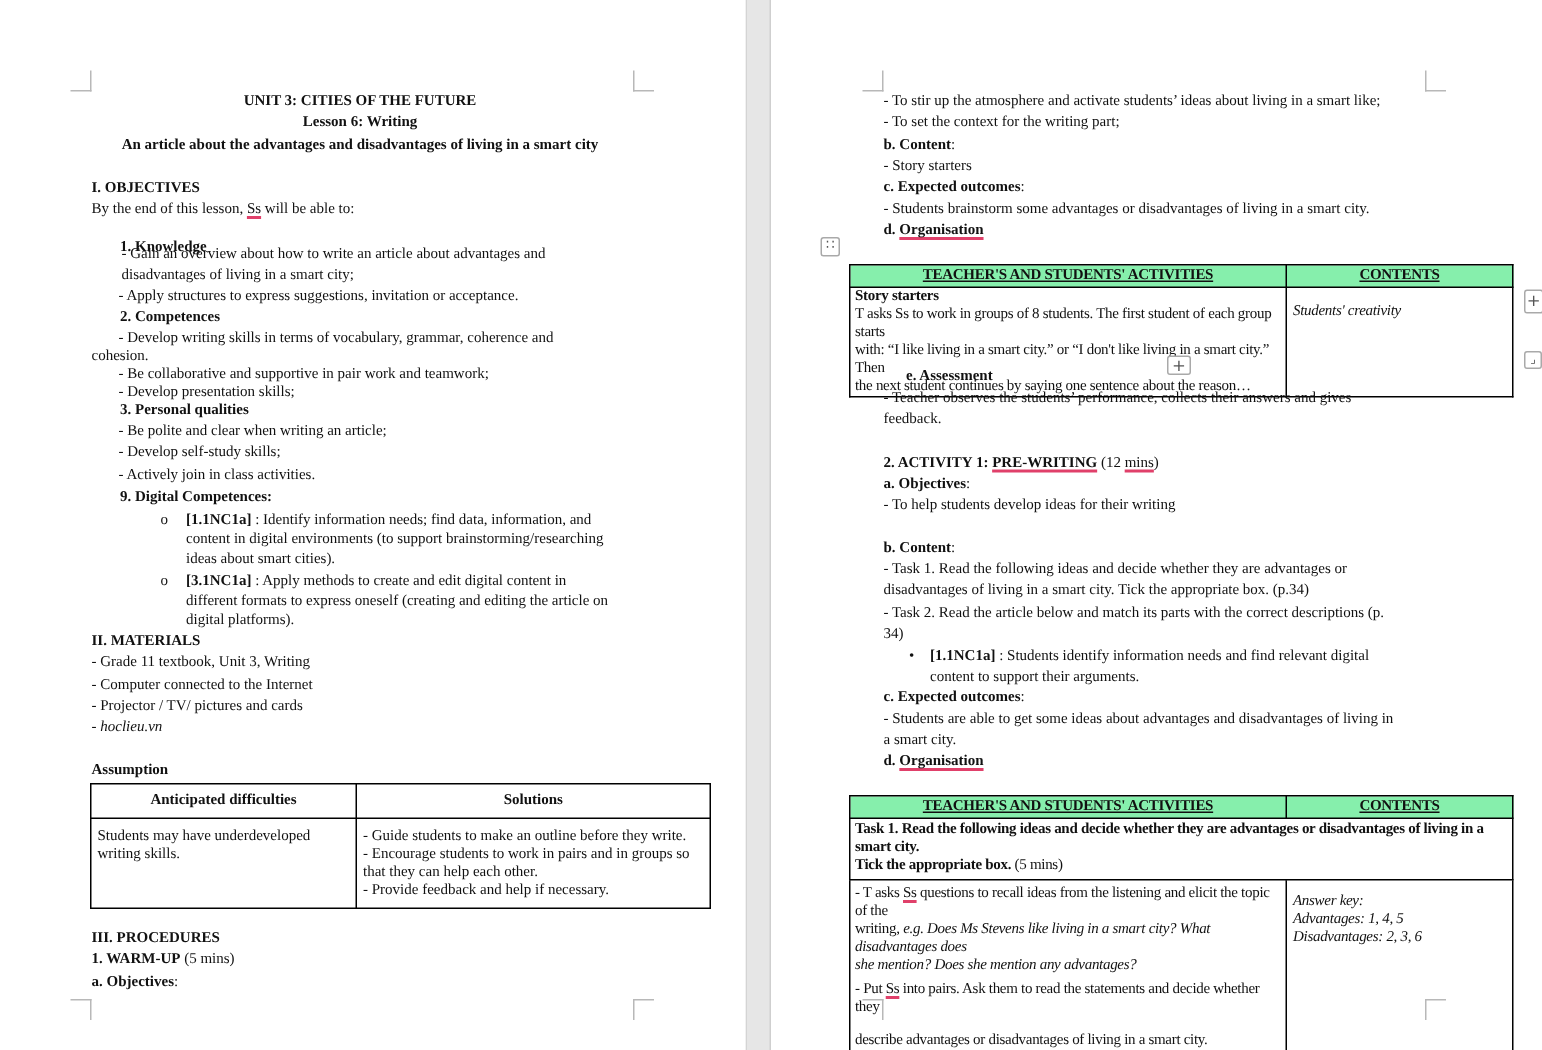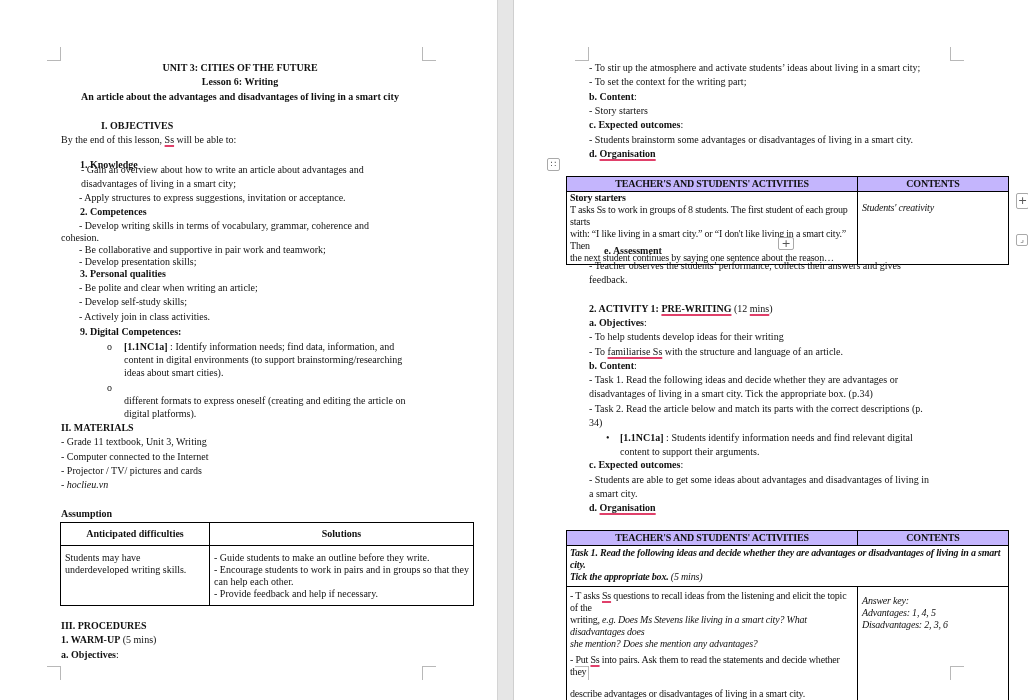--- a/index.html
+++ b/index.html
@@ -19,41 +19,41 @@
 
   .ln { position: absolute; font-size: 10px; line-height: 13px; white-space: nowrap; }
   .b { font-weight: bold; }
   .i { font-style: italic; }
   .center { text-align: center; }
   .sq { text-decoration: underline; text-decoration-color: #e0406a; text-decoration-thickness: 1.5px; text-underline-offset: 2px; }
 
   table.doc { position: absolute; border-collapse: collapse; font-size: 10px; line-height: 12px; }
   table.doc td, table.doc th { border: 1px solid #000; vertical-align: top; padding: 2px 4px; }
   table.doc th { font-weight: bold; text-align: center; }
-  .hdr-blue th { background: #c4b5fd; padding: 0 4px; line-height: 10px; }
+  .hdr-blue th { background: #86efac; padding: 0 4px; line-height: 10px; text-decoration: underline; }
   .tight { font-size: 9px; line-height: 10px; letter-spacing: -0.2px; }
 
   .ctl { position: absolute; border: 1px solid #a9a9a9; border-radius: 2px; background: #fff; color: #555; font-family: "DejaVu Sans", sans-serif; font-size: 11px; line-height: 12px; text-align: center; }
 </style>
 </head>
 <body>
 
 <div class="gutter"></div>
 
 <div class="page" id="page-left">
   <div class="corner c-tl" style="left:47px;top:47px;"></div>
   <div class="corner c-tr" style="left:422px;top:47px;"></div>
   <div class="corner c-bl" style="left:47px;top:666px;"></div>
   <div class="corner c-br" style="left:422px;top:666px;"></div>
 
   <div class="ln b center" style="left:60px;top:61px;width:360px;">UNIT 3: CITIES OF THE FUTURE</div>
   <div class="ln b center" style="left:60px;top:75px;width:360px;">Lesson 6: Writing</div>
   <div class="ln b center" style="left:60px;top:90px;width:360px;">An article about the advantages and disadvantages of living in a smart city</div>
 
-  <div class="ln b" style="left:61px;top:119px;margin-left:40px;">I. OBJECTIVES</div>
+  <div class="ln b" style="left:61px;top:119px;">I. OBJECTIVES</div>
   <div class="ln" style="left:61px;top:133px;">
     <span>By the end of this lesson, </span><span class="sq">Ss</span><span> will be able to:</span>
   </div>
   <div class="ln b" style="left:80px;top:158px;">1. Knowledge</div>
   <div class="ln" style="left:81px;top:163px;">- Gain an overview about how to write an article about advantages and</div>
   <div class="ln" style="left:81px;top:177px;">disadvantages of living in a smart city;</div>
   <div class="ln" style="left:79px;top:191px;">- Apply structures to express suggestions, invitation or acceptance.</div>
   <div class="ln b" style="left:80px;top:205px;">2. Competences</div>
   <div class="ln" style="left:79px;top:219px;">- Develop writing skills in terms of vocabulary, grammar, coherence and</div>
   <div class="ln" style="left:61px;top:231px;">cohesion.</div>
@@ -64,35 +64,36 @@
   <div class="ln" style="left:79px;top:295px;">- Develop self-study skills;</div>
   <div class="ln" style="left:79px;top:310px;">- Actively join in class activities.</div>
   <div class="ln b" style="left:80px;top:325px;">9. Digital Competences:</div>
 
   <div class="ln" style="left:107px;top:340px;">o</div>
   <div class="ln" style="left:124px;top:340px;"><span class="b">[1.1NC1a]</span> <span>: Identify information needs; find data, information, and</span></div>
   <div class="ln" style="left:124px;top:353px;">content in digital environments (to support brainstorming/researching</div>
   <div class="ln" style="left:124px;top:366px;">ideas about smart cities).</div>
 
   <div class="ln" style="left:107px;top:381px;">o</div>
+  <div class="ln" style="left:124px;top:381px;"><span class="b">[3.1NC1a]</span> <span>: Apply methods to create and edit digital content in</span></div>
   <div class="ln" style="left:124px;top:394px;">different formats to express oneself (creating and editing the article on</div>
   <div class="ln" style="left:124px;top:407px;">digital platforms).</div>
 
   <div class="ln b" style="left:61px;top:421px;">II. MATERIALS</div>
   <div class="ln" style="left:61px;top:435px;">- Grade 11 textbook, Unit 3, Writing</div>
   <div class="ln" style="left:61px;top:450px;">- Computer connected to the Internet</div>
   <div class="ln" style="left:61px;top:464px;">- Projector / TV/ pictures and cards</div>
   <div class="ln" style="left:61px;top:478px;"><span>- </span><span class="i">hoclieu.vn</span></div>
 
   <div class="ln b" style="left:61px;top:507px;">Assumption</div>
 
   <table class="doc" style="left:60px;top:522px;width:414px;">
     <tbody>
         <tr style="height:23px;">
-      <th style="width:149px;vertical-align:middle;">Anticipated difficulties</th>
+      <th style="width:177px;vertical-align:middle;">Anticipated difficulties</th>
       <th style="vertical-align:middle;">Solutions</th>
     </tr>
     <tr style="height:60px;">
       <td style="padding-top:6px;">Students may have underdeveloped writing skills.</td>
       <td style="padding-top:6px;">
         <div>- Guide students to make an outline before they write.</div>
         <div>- Encourage students to work in pairs and in groups so that they can help each other.</div>
         <div>- Provide feedback and help if necessary.</div>
       </td>
     </tr>
@@ -103,21 +104,21 @@
   <div class="ln" style="left:61px;top:633px;"><span class="b">1. WARM-UP</span><span> (5 mins)</span></div>
   <div class="ln" style="left:61px;top:648px;"><span class="b">a. Objectives</span><span>:</span></div>
 </div>
 
 <div class="page" id="page-right">
   <div class="corner c-tl" style="left:61px;top:47px;"></div>
   <div class="corner c-tr" style="left:436px;top:47px;"></div>
   <div class="corner c-bl" style="left:61px;top:666px;"></div>
   <div class="corner c-br" style="left:436px;top:666px;"></div>
 
-  <div class="ln" style="left:75px;top:61px;">- To stir up the atmosphere and activate students’ ideas about living in a smart city;</div>
+  <div class="ln" style="left:75px;top:61px;">- To stir up the atmosphere and activate students’ ideas about living in a smart like;</div>
   <div class="ln" style="left:75px;top:75px;">- To set the context for the writing part;</div>
   <div class="ln" style="left:75px;top:90px;"><span class="b">b. Content</span><span>:</span></div>
   <div class="ln" style="left:75px;top:104px;">- Story starters</div>
   <div class="ln" style="left:75px;top:118px;"><span class="b">c. Expected outcomes</span><span>:</span></div>
   <div class="ln" style="left:75px;top:133px;">- Students brainstorm some advantages or disadvantages of living in a smart city.</div>
   <div class="ln b" style="left:75px;top:147px;"><span>d. </span><span class="sq">Organisation</span></div>
 
   <div class="ctl" style="left:33px;top:158px;width:13px;height:13px;font-size:9px;line-height:11px;">∷</div>
 
   <table class="doc tight" style="left:52px;top:176px;width:443px;">
@@ -142,21 +143,20 @@
   <div class="ctl" style="left:264px;top:237px;width:16px;height:13px;">+</div>
   <div class="ctl" style="left:502px;top:234px;width:12px;height:12px;font-size:8px;line-height:10px;">⌟</div>
 
   <div class="ln b" style="left:75px;top:244px;margin-left:15px;">e. Assessment</div>
   <div class="ln" style="left:75px;top:259px;">- Teacher observes the students’ performance, collects their answers and gives</div>
   <div class="ln" style="left:75px;top:273px;">feedback.</div>
 
   <div class="ln" style="left:75px;top:302px;"><span class="b">2. ACTIVITY 1: </span><span class="b sq">PRE-WRITING</span><span> (12 </span><span class="sq">mins</span><span>)</span></div>
   <div class="ln" style="left:75px;top:316px;"><span class="b">a. Objectives</span><span>:</span></div>
   <div class="ln" style="left:75px;top:330px;">- To help students develop ideas for their writing</div>
-  <div class="ln" style="left:75px;top:345px;"><span>- To </span><span class="sq">familiarise Ss</span><span> with the structure and language of an article.</span></div>
   <div class="ln" style="left:75px;top:359px;"><span class="b">b. Content</span><span>:</span></div>
   <div class="ln" style="left:75px;top:373px;">- Task 1. Read the following ideas and decide whether they are advantages or</div>
   <div class="ln" style="left:75px;top:387px;text-align:center;">disadvantages of living in a smart city. Tick the appropriate box. (p.34)</div>
   <div class="ln" style="left:75px;top:402px;">- Task 2. Read the article below and match its parts with the correct descriptions (p.</div>
   <div class="ln" style="left:75px;top:416px;">34)</div>
 
   <div class="ln" style="left:92px;top:431px;">•</div>
   <div class="ln" style="left:106px;top:431px;"><span class="b">[1.1NC1a]</span> <span>: Students identify information needs and find relevant digital</span></div>
   <div class="ln" style="left:106px;top:445px;">content to support their arguments.</div>
 
@@ -165,21 +165,21 @@
   <div class="ln" style="left:75px;top:487px;">a smart city.</div>
   <div class="ln b" style="left:75px;top:501px;"><span>d. </span><span class="sq">Organisation</span></div>
 
   <table class="doc tight" style="left:52px;top:530px;width:443px;">
     <tbody>
         <tr class="hdr-blue" style="height:10px;">
       <th style="width:291px;">TEACHER'S AND STUDENTS' ACTIVITIES</th>
       <th>CONTENTS</th>
     </tr>
     <tr>
-      <td colspan="2" style="padding:1px 3px 3px;font-style:italic;">
+      <td colspan="2" style="padding:1px 3px 3px;">
         <div class="b">Task 1. Read the following ideas and decide whether they are advantages or disadvantages of living in a smart city.</div>
         <div><span class="b">Tick the appropriate box.</span><span> (5 mins)</span></div>
       </td>
     </tr>
     <tr>
       <td style="padding:3px 3px 0;">
         <div><span>- T asks </span><span class="sq">Ss</span><span> questions to recall ideas from the listening and elicit the topic of the</span></div>
         <div><span>writing, </span><span class="i">e.g.</span><span class="i"> Does Ms Stevens like living in a smart city? What disadvantages does</span></div>
         <div class="i" style="margin-bottom:4px;">she mention? Does she mention any advantages?</div>
         <div><span>- Put </span><span class="sq">Ss</span><span> into pairs. Ask them to read the statements and decide whether they</span></div>

